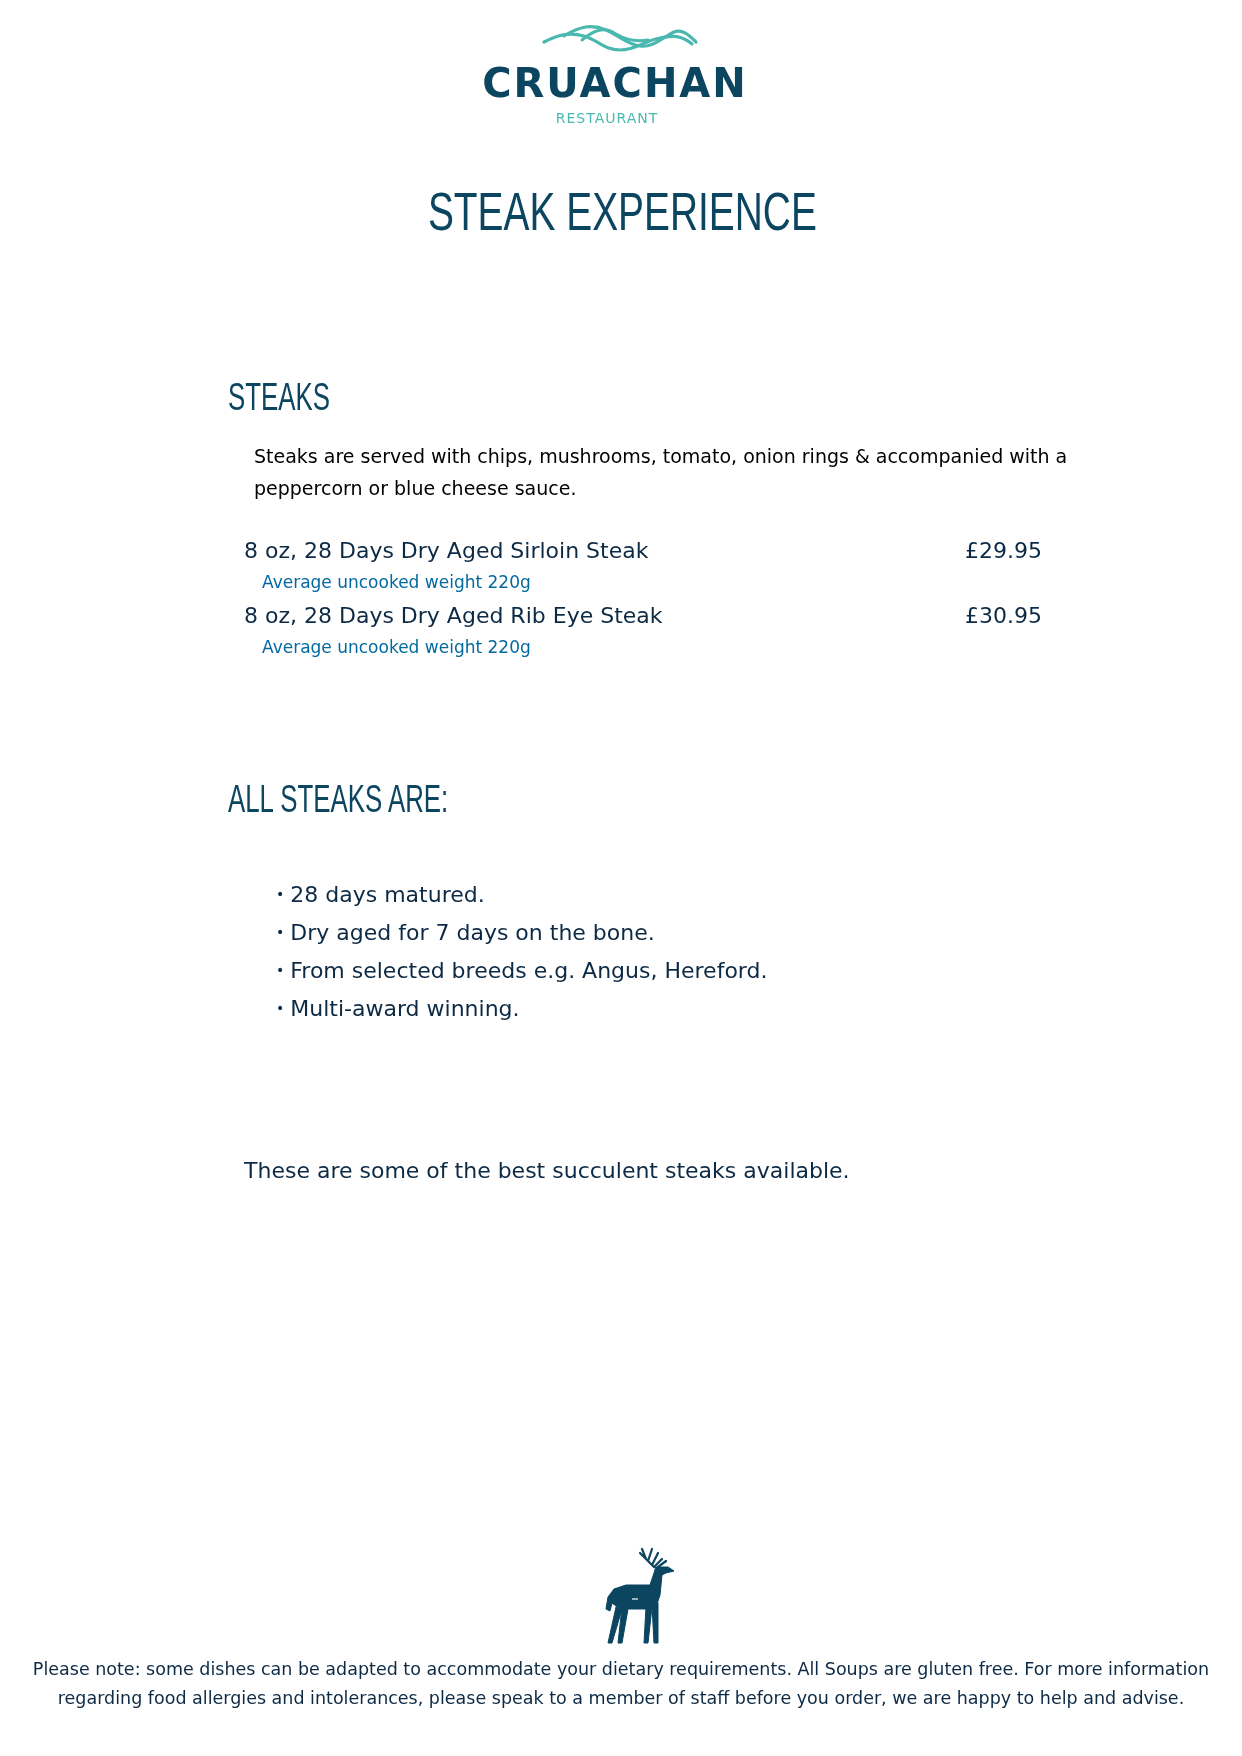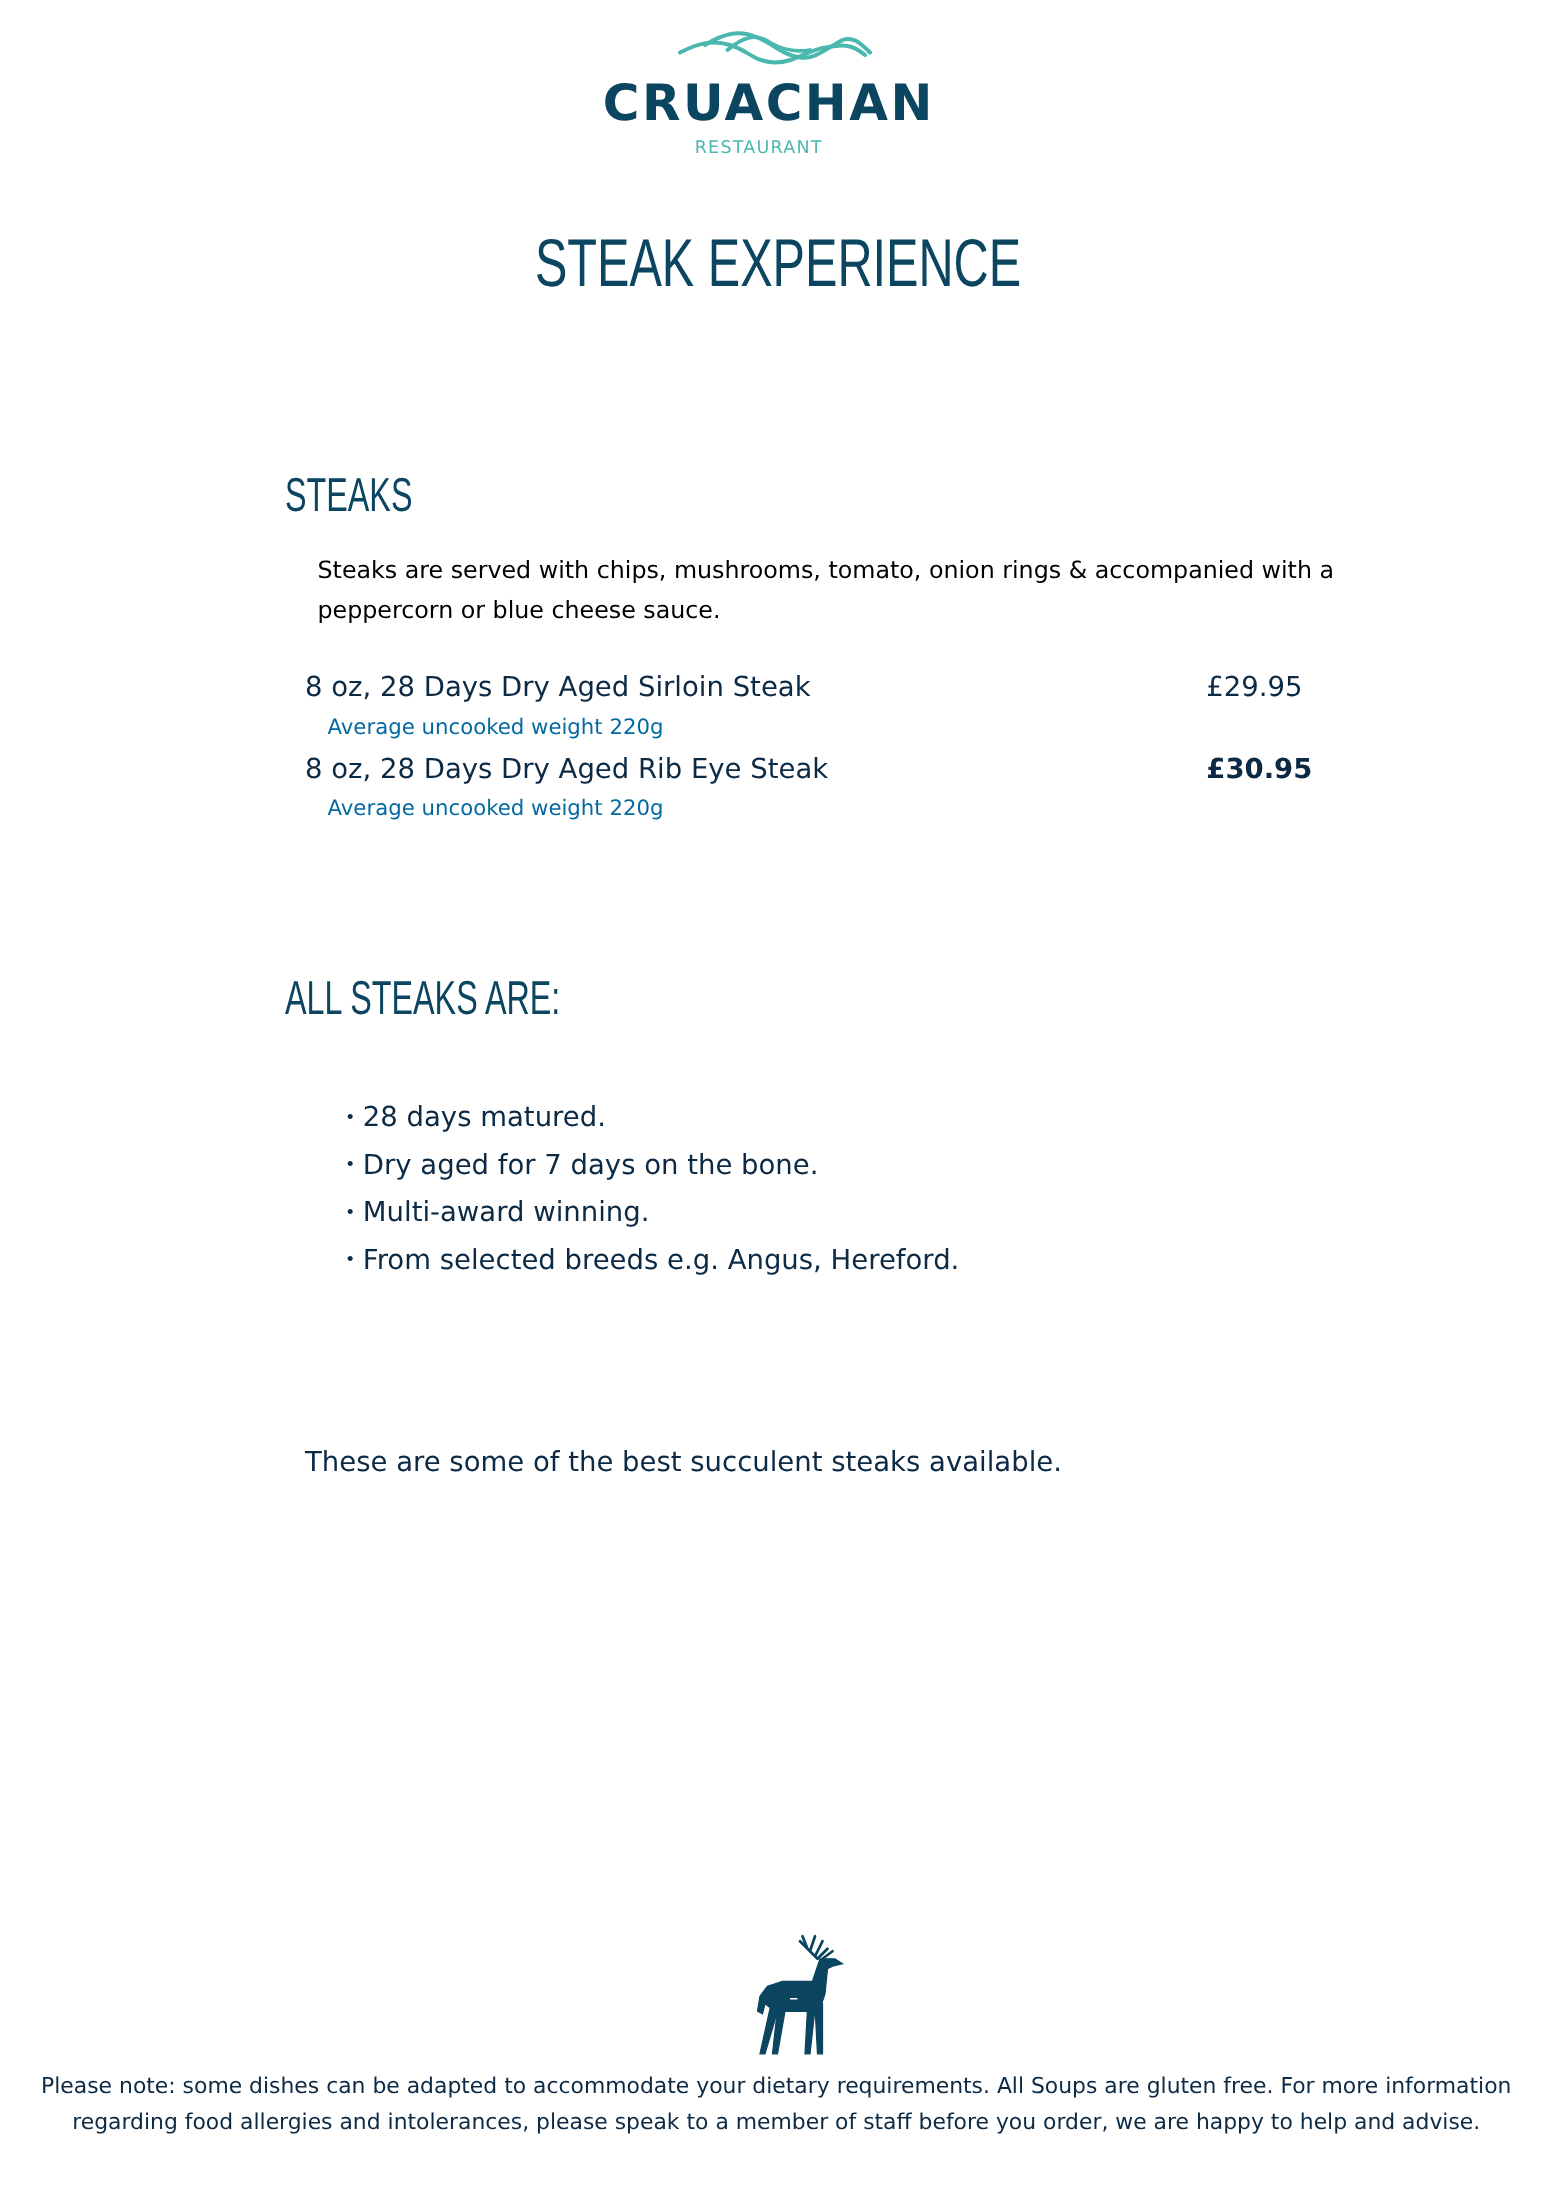--- a/index.html
+++ b/index.html
@@ -41,29 +41,29 @@
 <div class="abs page-title">STEAK EXPERIENCE</div>
 
 <div class="abs section-h" style="left:228px; top:376px;">STEAKS</div>
 <div class="abs desc">Steaks are served with chips, mushrooms, tomato, onion rings &amp; accompanied with a peppercorn or blue cheese sauce.</div>
 
 <div class="abs item-name" style="top:538px;">8 oz, 28 Days Dry Aged Sirloin Steak</div>
 <div class="abs item-price" style="top:538px;">£29.95</div>
 <div class="abs item-sub" style="top:572px;">Average uncooked weight 220g</div>
 
 <div class="abs item-name" style="top:603px;">8 oz, 28 Days Dry Aged Rib Eye Steak</div>
-<div class="abs item-price" style="top:603px;font-weight:bold;">£30.95</div>
+<div class="abs item-price" style="top:603px;">£30.95</div>
 <div class="abs item-sub" style="top:637px;">Average uncooked weight 220g</div>
 
 <div class="abs section-h" style="left:228px; top:778px;">ALL STEAKS ARE:</div>
 <ul class="abs bullets">
   <li>28 days matured.</li>
   <li>Dry aged for 7 days on the bone.</li>
+  <li>From selected breeds e.g. Angus, Hereford.</li>
   <li>Multi-award winning.</li>
-  <li>From selected breeds e.g. Angus, Hereford.</li>
 </ul>
 <div class="abs closing">These are some of the best succulent steaks available.</div>
 
 <svg class="abs stag" viewBox="0 0 90 100">
   <g fill="#0b4560" stroke="#0b4560" stroke-linecap="round">
     <path d="M58 22 L44 8 M50 14 L46 4 M52 16 L56 4 M56 20 L62 8 M58 22 L66 14 M62 22 L70 16" fill="none" stroke-width="2.2"></path>
     <path d="M60 22 L72 22 L78 26 L70 28 L66 30 L64 50 L60 62 L54 64 L24 64 L16 58 L14 66 L10 64 L12 52 L18 44 L30 40 L54 40 L58 28 Z" stroke-width="1"></path>
     <path d="M20 62 L12 98 L16 98 L26 64 Z" stroke-width="1"></path>
     <path d="M26 62 L22 98 L26 98 L32 64 Z" stroke-width="1"></path>
     <path d="M50 62 L48 98 L52 98 L56 62 Z" stroke-width="1"></path>

